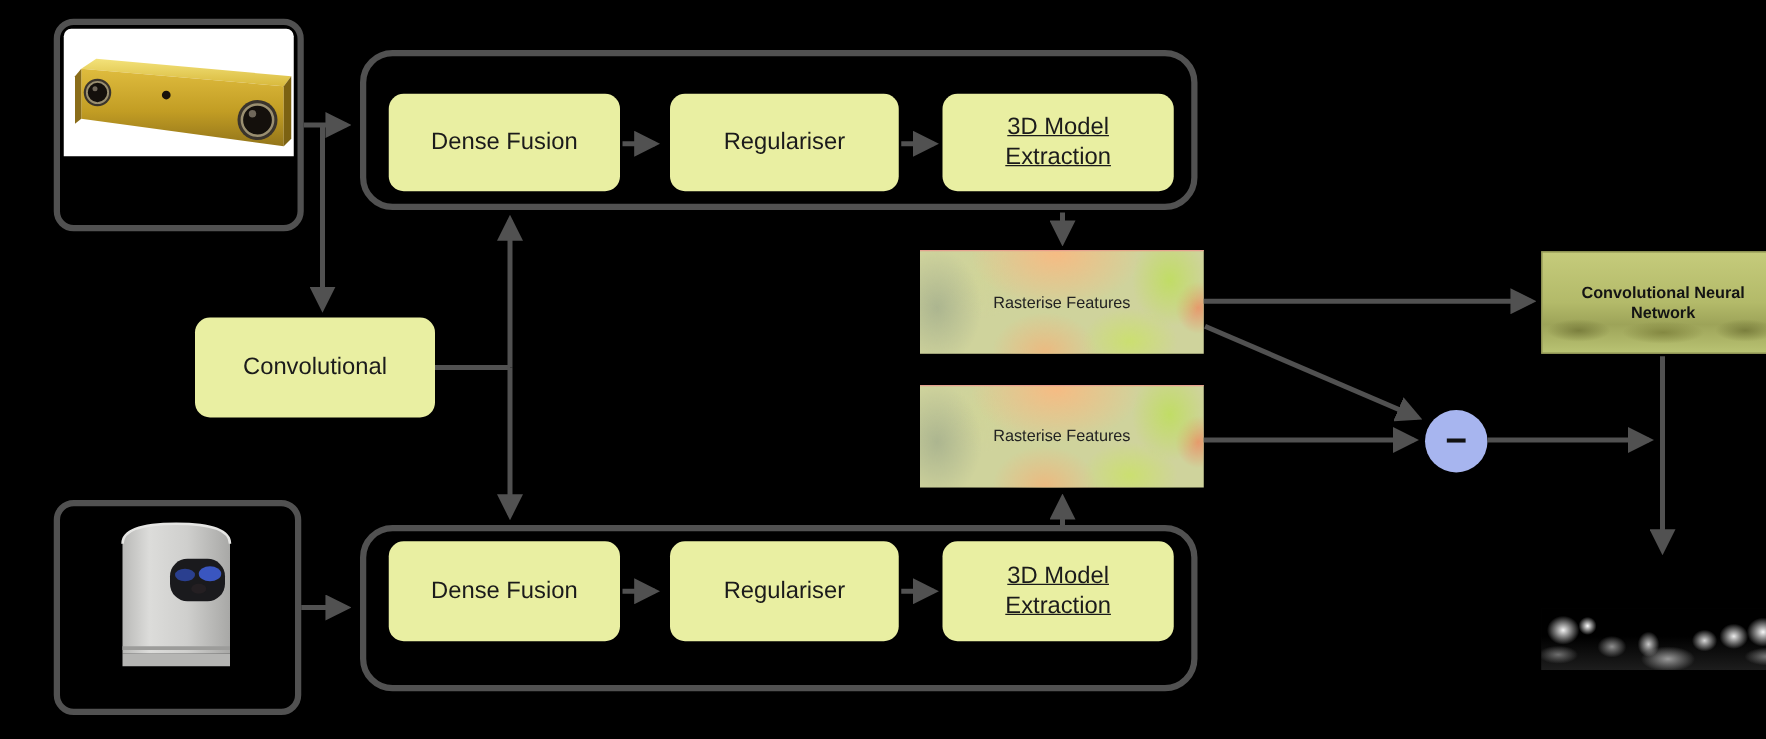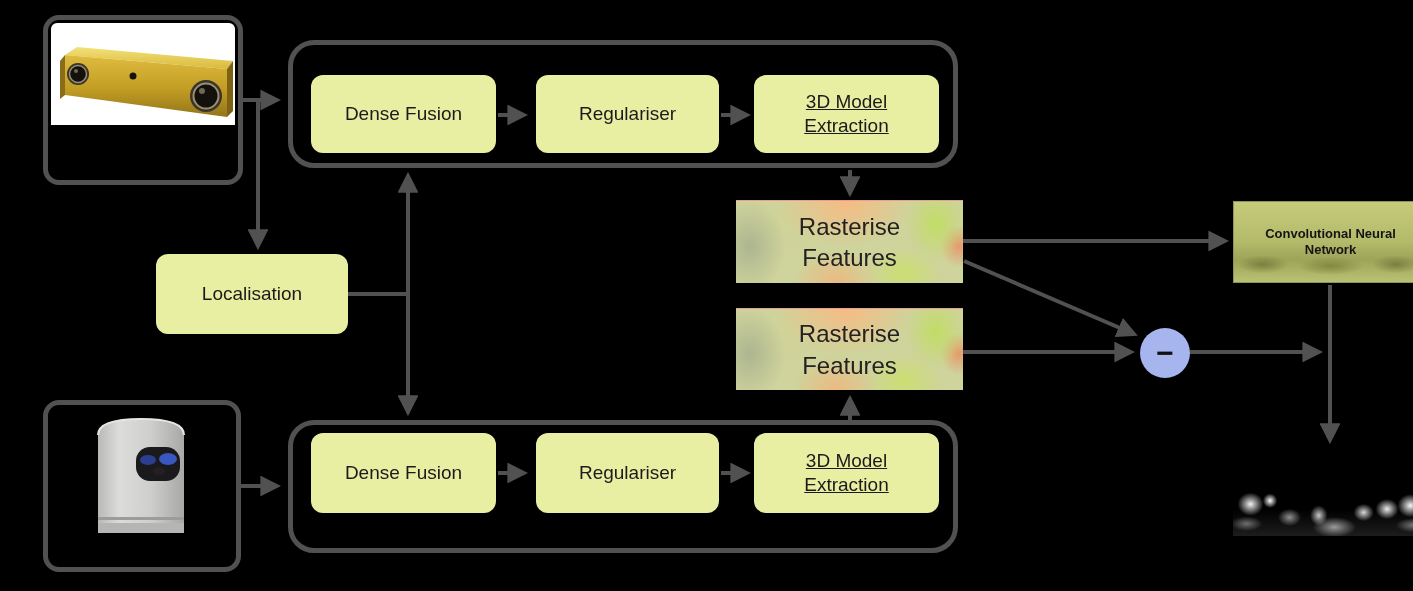--- a/index.html
+++ b/index.html
@@ -15,21 +15,21 @@
   .pbox{
     position:absolute;background:#e9efa2;border-radius:12px;
     display:flex;align-items:center;justify-content:center;text-align:center;
     font-size:19px;line-height:1.25;color:#1b1b1b;
   }
   .pbox .label{display:inline-block;}
   .wrap110 .label{max-width:112px;text-decoration:underline;}
   
   .raster{
     position:absolute;display:flex;align-items:center;justify-content:center;text-align:center;
-    font-size:24px;line-height:1.3;color:#222;
+    font-size:13px;line-height:1.3;color:#222;
     background-color:#cfd39c;
     background-image:
       radial-gradient(ellipse 95px 60px at 48% 2%, rgba(248,186,130,.95), rgba(248,186,130,0) 72%),
       radial-gradient(ellipse 60px 45px at 44% 98%, rgba(244,178,120,.75), rgba(244,178,120,0) 70%),
       radial-gradient(ellipse 48px 62px at 6% 55%, rgba(168,178,142,.9), rgba(168,178,142,0) 75%),
       radial-gradient(ellipse 42px 52px at 88% 28%, rgba(190,222,92,.85), rgba(190,222,92,0) 72%),
       radial-gradient(ellipse 26px 30px at 98% 55%, rgba(235,142,100,.85), rgba(235,142,100,0) 70%),
       radial-gradient(ellipse 55px 38px at 74% 88%, rgba(202,226,102,.8), rgba(202,226,102,0) 70%),
       radial-gradient(ellipse 40px 42px at 22% 28%, rgba(208,212,152,.9), rgba(208,212,152,0) 72%);
     border-top:1px solid rgba(236,150,140,.8);
@@ -137,21 +137,21 @@
     <span class="label">Dense Fusion</span>
   </div>
   <div class="pbox" style="left:508px;top:75px;width:183px;height:78px;">
     <span class="label">Regulariser</span>
   </div>
   <div class="pbox wrap110" style="left:726px;top:75px;width:185px;height:78px;">
     <span class="label">3D Model Extraction</span>
   </div>
 
   <div class="pbox" style="left:128px;top:254px;width:192px;height:80px;">
-    <span class="label">Localisation</span>
+    <span class="label">Convolutional</span>
   </div>
 
   <div class="pipe" style="left:260px;top:420px;width:670px;height:133px;"></div>
 
   <div class="pbox" style="left:283px;top:433px;width:185px;height:80px;">
     <span class="label">Dense Fusion</span>
   </div>
   <div class="pbox" style="left:508px;top:433px;width:183px;height:80px;">
     <span class="label">Regulariser</span>
   </div>

